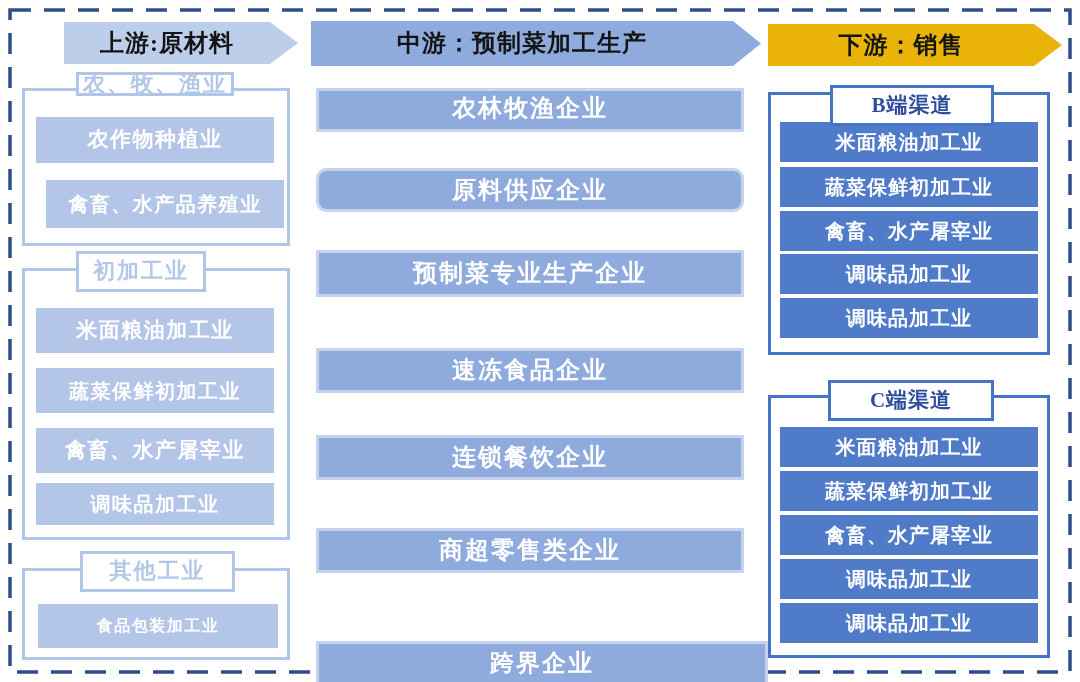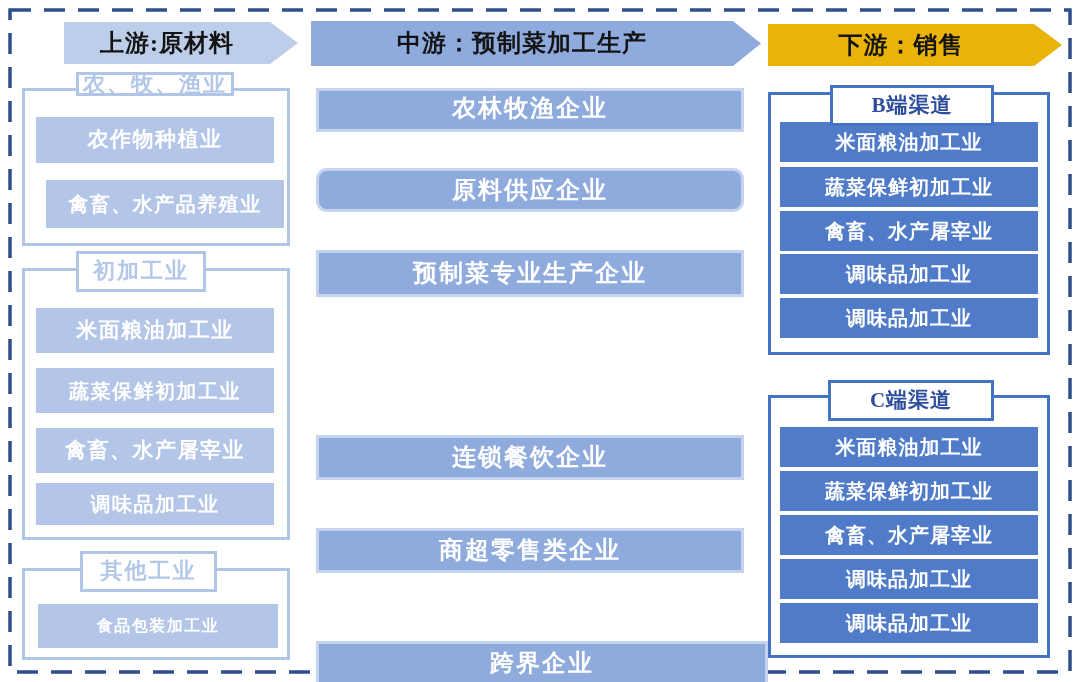--- a/index.html
+++ b/index.html
@@ -58,27 +58,28 @@
 
   <div class="abs lgroup" style="left:22px;top:268px;width:268px;height:272px;">
     <div class="abs lgroup-header" style="left:51px;top:-20px;width:130px;height:41px;">初加工业</div>
     <div class="abs lbox" style="left:11px;top:37px;width:238px;height:45px;">米面粮油加工业</div>
     <div class="abs lbox" style="left:11px;top:97px;width:238px;height:45px;font-size:20px;">蔬菜保鲜初加工业</div>
     <div class="abs lbox" style="left:11px;top:157px;width:238px;height:45px;">禽畜、水产屠宰业</div>
     <div class="abs lbox" style="left:11px;top:212px;width:238px;height:42px;font-size:20px;">调味品加工业</div>
   </div>
 
   <div class="abs lgroup" style="left:22px;top:568px;width:268px;height:92px;">
-    <div class="abs lgroup-header" style="left:55px;top:-20px;width:137px;height:41px;">其他工业</div>
+    <div class="abs lgroup-header" style="left:55px;top:-20px;width:155px;height:41px;">其他工业</div>
     <div class="abs lbox" style="left:13px;top:33px;width:240px;height:44px;font-size:16px;">食品包装加工业</div>
   </div>
 
   <div class="abs mbox" style="left:316px;top:88px;width:428px;height:44px;font-family:Liberation Mono, monospace;">农林牧渔企业</div>
   <div class="abs mbox" style="left:316px;top:168px;width:428px;height:44px;border-radius:11px;">原料供应企业</div>
   <div class="abs mbox" style="left:316px;top:250px;width:428px;height:47px;">预制菜专业生产企业</div>
+  <div class="abs mbox" style="left:316px;top:348px;width:428px;height:45px;">速冻食品企业</div>
   <div class="abs mbox" style="left:316px;top:435px;width:428px;height:45px;">连锁餐饮企业</div>
   <div class="abs mbox" style="left:316px;top:528px;width:428px;height:45px;">商超零售类企业</div>
   <div class="abs mbox" style="left:316px;top:641px;width:452px;height:45px;">跨界企业</div>
 
   <div class="abs rgroup" style="left:768px;top:92px;width:282px;height:263px;">
     <div class="abs rgroup-header" style="left:59px;top:-17px;width:164px;height:41px;margin-top:7px;">B端渠道</div>
     <div class="abs rbox" style="left:9px;top:27px;width:258px;height:40px;">米面粮油加工业</div>
     <div class="abs rbox" style="left:9px;top:72px;width:258px;height:40px;">蔬菜保鲜初加工业</div>
     <div class="abs rbox" style="left:9px;top:116px;width:258px;height:40px;">禽畜、水产屠宰业</div>
     <div class="abs rbox" style="left:9px;top:159px;width:258px;height:40px;">调味品加工业</div>

